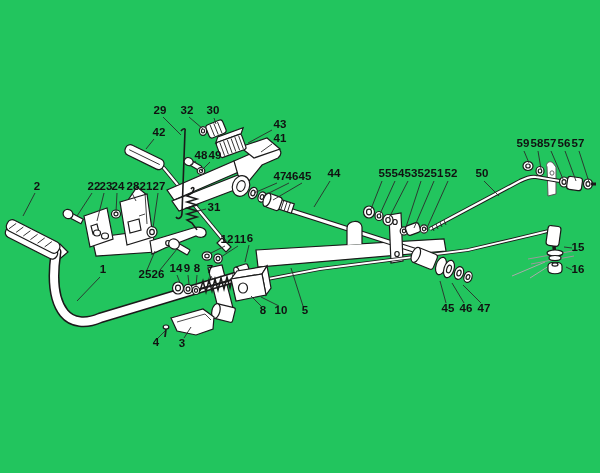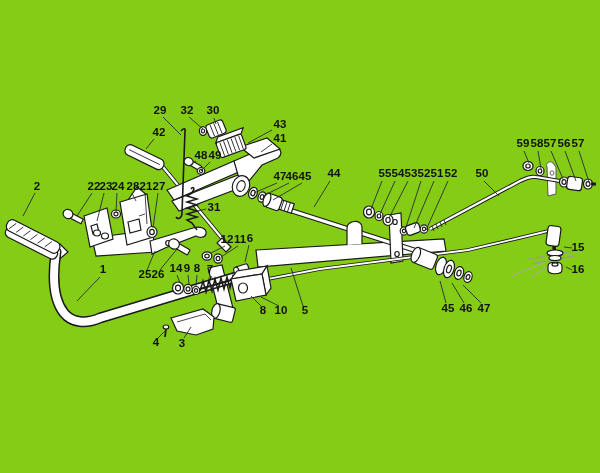--- a/index.html
+++ b/index.html
@@ -1,16 +1,16 @@
 <!DOCTYPE html>
 <html><head>
 <meta charset="utf-8">
 <style>
   html,body{margin:0;padding:0;background:#fff;}
-  .canvas{width:600px;height:473px;position:relative;background:#84cc16;overflow:hidden;}
+  .canvas{width:600px;height:473px;position:relative;background:#22c55e;overflow:hidden;}
   svg{display:block;}
   .lbl{font-family:"Liberation Sans",sans-serif;font-weight:bold;font-size:11.5px;fill:#111;text-anchor:middle;}
   .part{stroke:#1a1a1a;fill:#fff;stroke-width:1.2;}
   .thin{stroke:#1a1a1a;fill:none;stroke-width:0.8;}
   .ldr line{stroke:#2b2b2b;stroke-width:0.9;}
 </style>
 </head>
 <body>
 
 <div class="canvas">

